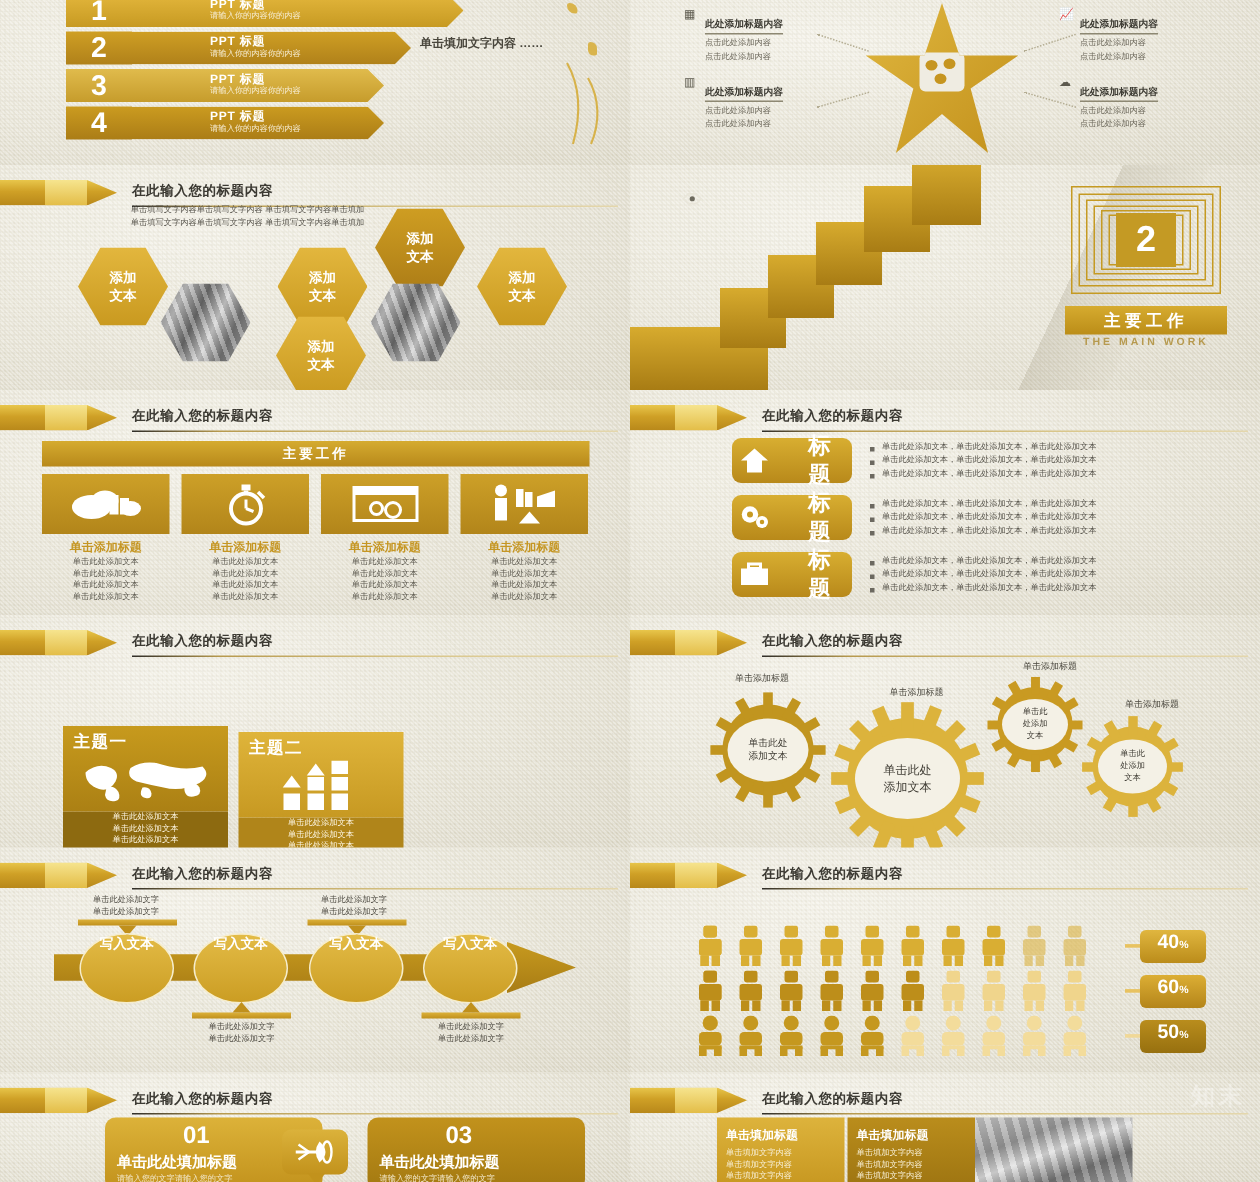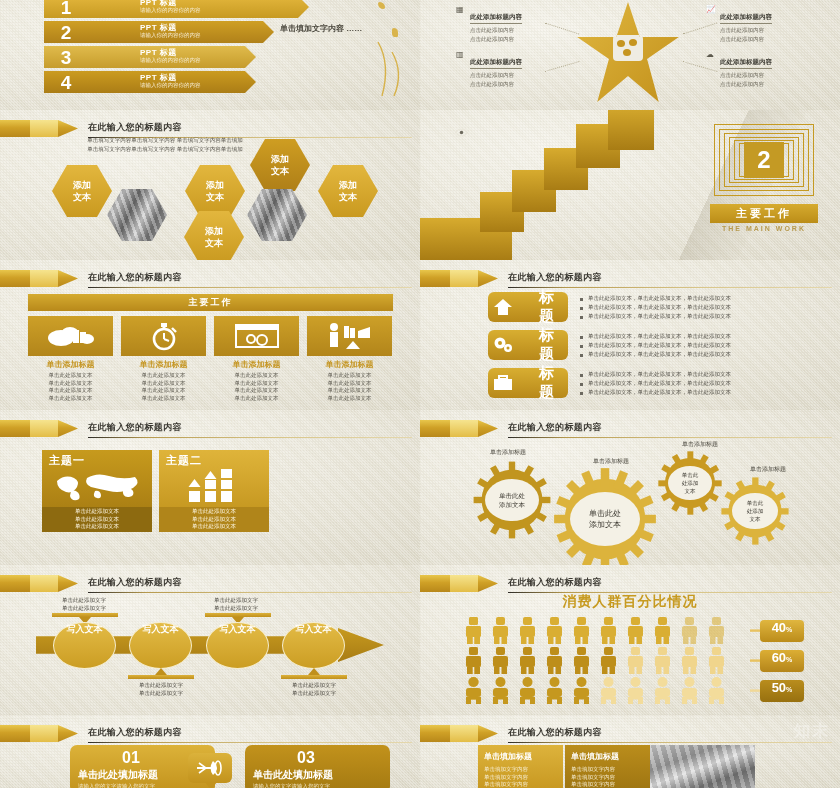--- a/index.html
+++ b/index.html
@@ -148,21 +148,21 @@
   .bul{position:absolute;left:160px;width:250px;font-size:5.5px;color:#56534b;line-height:9px;}
   .bul div{position:relative;padding-left:8px;}
   .bul div::before{content:"";position:absolute;left:0;top:3.5px;width:3px;height:3px;background:#6c6960;}
 
   
   .tcard{position:absolute;top:40px;width:110px;}
   .tcard .top{height:57px;position:relative;display:flex;align-items:center;justify-content:center;}
   .tcard .top .tt{position:absolute;left:7px;top:3px;color:#fff;font-size:11px;font-weight:bold;letter-spacing:1px;}
   .tcard .bot{height:25px;display:flex;align-items:center;justify-content:center;text-align:center;
     font-size:5.5px;color:#fdf6e2;line-height:7.5px;}
-  .t1s .top{background:linear-gradient(180deg,#c79a1d,#ab8014);} .t1s .bot{background:#8d6a10;}
+  .t1s .top{background:linear-gradient(180deg,#c79a1d,#ab8014);margin-top:34px;} .t1s .bot{background:#8d6a10;}
   .t2s .top{background:linear-gradient(180deg,#dfb43a,#c79922);} .t2s .bot{background:#b0851a;}
   .t3s .top{background:linear-gradient(180deg,#b98f1b,#9c7612);} .t3s .bot{background:#c89b22;}
 
   
   .gear{position:absolute;}
   .gear .gg{position:absolute;inset:0;}
   .gear .hub{position:absolute;left:50%;top:50%;transform:translate(-50%,-50%);
     border-radius:50%;background:#f4f1e6;display:flex;align-items:center;justify-content:center;
     text-align:center;color:#3f3c34;}
   .glabel{position:absolute;font-size:6px;color:#4b483f;white-space:nowrap;}
@@ -514,21 +514,21 @@
       </div>
       <div class="bot">
         <div>
             <div>单击此处添加文本</div>
             <div>单击此处添加文本</div>
             <div>单击此处添加文本</div>
           </div>
       </div>
     </div>
 
-    <div class="tcard t2s" style="left:159px;">
+    <div class="tcard t2s" style="left:159px;margin-top:38px;">
       <div class="top">
         <div class="tt">主题二</div>
         <svg width="54" height="34" viewBox="0 0 54 34" style="margin-top:14px">
           <rect x="2" y="22" width="11" height="11" fill="#fff"></rect>
           <path d="M7.5 10 l6 8 h-12 z" fill="#fff"></path>
           <rect x="18" y="22" width="11" height="11" fill="#fff"></rect>
           <path d="M23.5 2 l6 8 h-12 z" fill="#fff"></path>
           <rect x="18" y="11" width="11" height="9" fill="#fff"></rect>
           <rect x="34" y="22" width="11" height="11" fill="#fff"></rect>
           <rect x="34" y="11" width="11" height="9" fill="#fff"></rect>
@@ -700,21 +700,20 @@
         <div>单击此处添加文字</div>
       </div>
   </div>
 
   <div class="slide col-r r5">
     <div class="hdr">
       <div class="tab"></div>
       <div class="htxt">在此输入您的标题内容</div>
       <div class="hline"></div>
     </div>
-    <div class="ptitle">消费人群百分比情况</div>
 
     <div class="prow" style="top:52px;">
       <svg width="270" height="27" viewBox="0 0 270 27">
         <g id="r1">
           <g fill="#d9ae33">
               <rect x="3" y="0" width="9" height="8" rx="2"></rect>
               <rect x="0" y="9" width="15" height="11" rx="2"></rect>
               <rect x="1" y="20" width="5.5" height="7"></rect>
               <rect x="8.5" y="20" width="5.5" height="7"></rect>
             </g>

